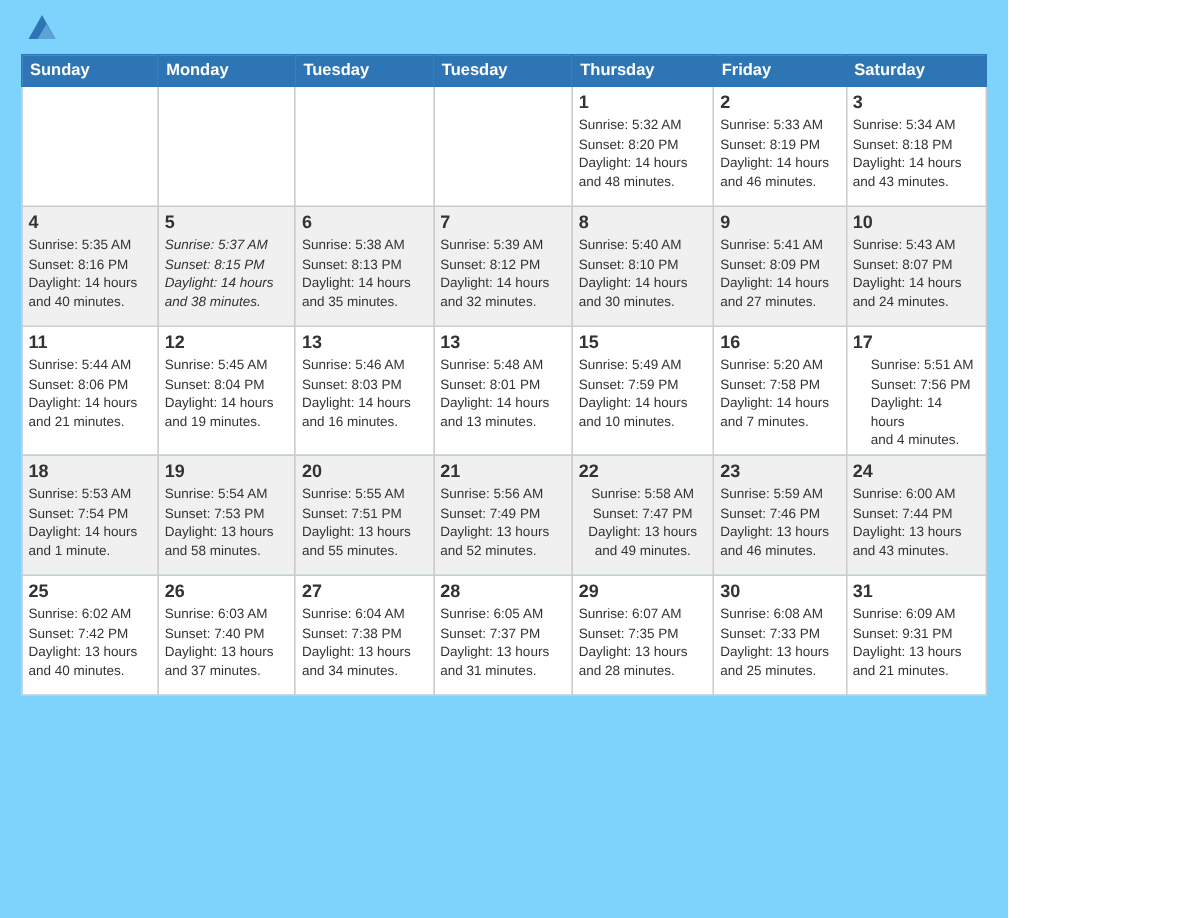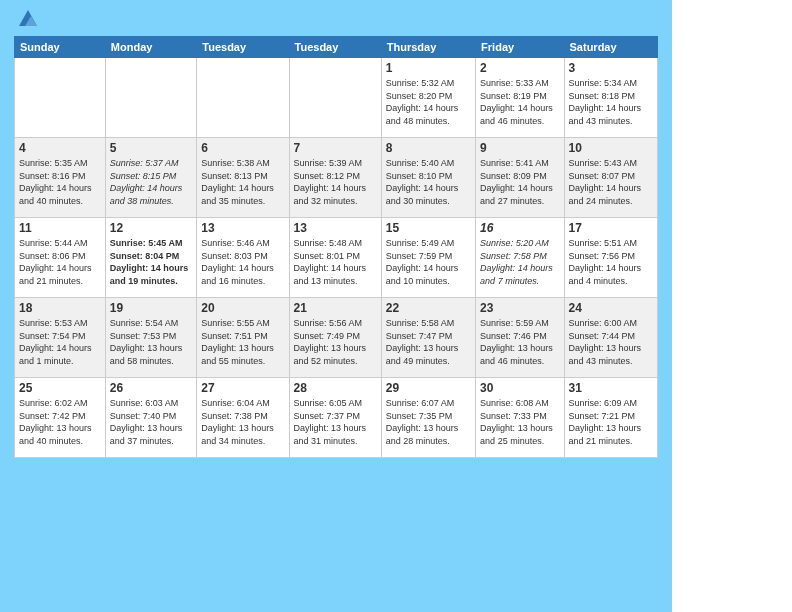--- a/index.html
+++ b/index.html
@@ -215,21 +215,21 @@
         <tr>
           <td style="background: rgb(255, 255, 255);">
             <div class="day-num">11</div>
             <div class="day-info" style="white-space: pre-line;">Sunrise: 5:44 AM
 Sunset: 8:06 PM
 Daylight: 14 hours
 and 21 minutes.</div>
           </td>
           <td style="background: rgb(255, 255, 255);">
             <div class="day-num">12</div>
-            <div class="day-info" style="white-space: pre-line; font-weight: bold;">Sunrise: 5:45 AM
+            <div class="day-info" style="white-space: pre-line;">Sunrise: 5:45 AM
 Sunset: 8:04 PM
 Daylight: 14 hours
 and 19 minutes.</div>
           </td>
           <td style="background: rgb(255, 255, 255);">
             <div class="day-num">13</div>
             <div class="day-info" style="white-space: pre-line;">Sunrise: 5:46 AM
 Sunset: 8:03 PM
 Daylight: 14 hours
 and 16 minutes.</div>
@@ -241,30 +241,30 @@
 Daylight: 14 hours
 and 13 minutes.</div>
           </td>
           <td style="background: rgb(255, 255, 255); margin-top: 20px;">
             <div class="day-num">15</div>
             <div class="day-info" style="white-space: pre-line;">Sunrise: 5:49 AM
 Sunset: 7:59 PM
 Daylight: 14 hours
 and 10 minutes.</div>
           </td>
-          <td style="background: rgb(255, 255, 255); font-style: italic;">
+          <td style="background: rgb(255, 255, 255);">
             <div class="day-num">16</div>
             <div class="day-info" style="white-space: pre-line;">Sunrise: 5:20 AM
 Sunset: 7:58 PM
 Daylight: 14 hours
 and 7 minutes.</div>
           </td>
           <td style="background: rgb(255, 255, 255);">
             <div class="day-num">17</div>
-            <div class="day-info" style="white-space: pre-line;">Sunrise: 5:51 AM
+            <div class="day-info" style="white-space: pre-line; margin-left: 12px;">Sunrise: 5:51 AM
 Sunset: 7:56 PM
 Daylight: 14 hours
 and 4 minutes.</div>
           </td>
         </tr>
         <tr>
           <td style="background: rgb(240, 240, 240);">
             <div class="day-num">18</div>
             <div class="day-info" style="white-space: pre-line;">Sunrise: 5:53 AM
 Sunset: 7:54 PM
@@ -287,21 +287,21 @@
           </td>
           <td style="background: rgb(240, 240, 240);">
             <div class="day-num">21</div>
             <div class="day-info" style="white-space: pre-line;">Sunrise: 5:56 AM
 Sunset: 7:49 PM
 Daylight: 13 hours
 and 52 minutes.</div>
           </td>
           <td style="background: rgb(240, 240, 240);">
             <div class="day-num">22</div>
-            <div class="day-info" style="white-space: pre-line;">Sunrise: 5:58 AM
+            <div class="day-info" style="white-space: pre-line; text-align: center;">Sunrise: 5:58 AM
 Sunset: 7:47 PM
 Daylight: 13 hours
 and 49 minutes.</div>
           </td>
           <td style="background: rgb(240, 240, 240); margin-left: 36px;">
             <div class="day-num">23</div>
             <div class="day-info" style="white-space: pre-line;">Sunrise: 5:59 AM
 Sunset: 7:46 PM
 Daylight: 13 hours
 and 46 minutes.</div>
@@ -353,20 +353,20 @@
           <td style="background: rgb(255, 255, 255);">
             <div class="day-num">30</div>
             <div class="day-info" style="white-space: pre-line;">Sunrise: 6:08 AM
 Sunset: 7:33 PM
 Daylight: 13 hours
 and 25 minutes.</div>
           </td>
           <td style="background: rgb(255, 255, 255);">
             <div class="day-num">31</div>
             <div class="day-info" style="white-space: pre-line;">Sunrise: 6:09 AM
-Sunset: 7:21 PM
+Sunset: 9:31 PM
 Daylight: 13 hours
 and 21 minutes.</div>
           </td>
         </tr>
       </tbody>
   </table>
 </div>
 
 </body></html>

